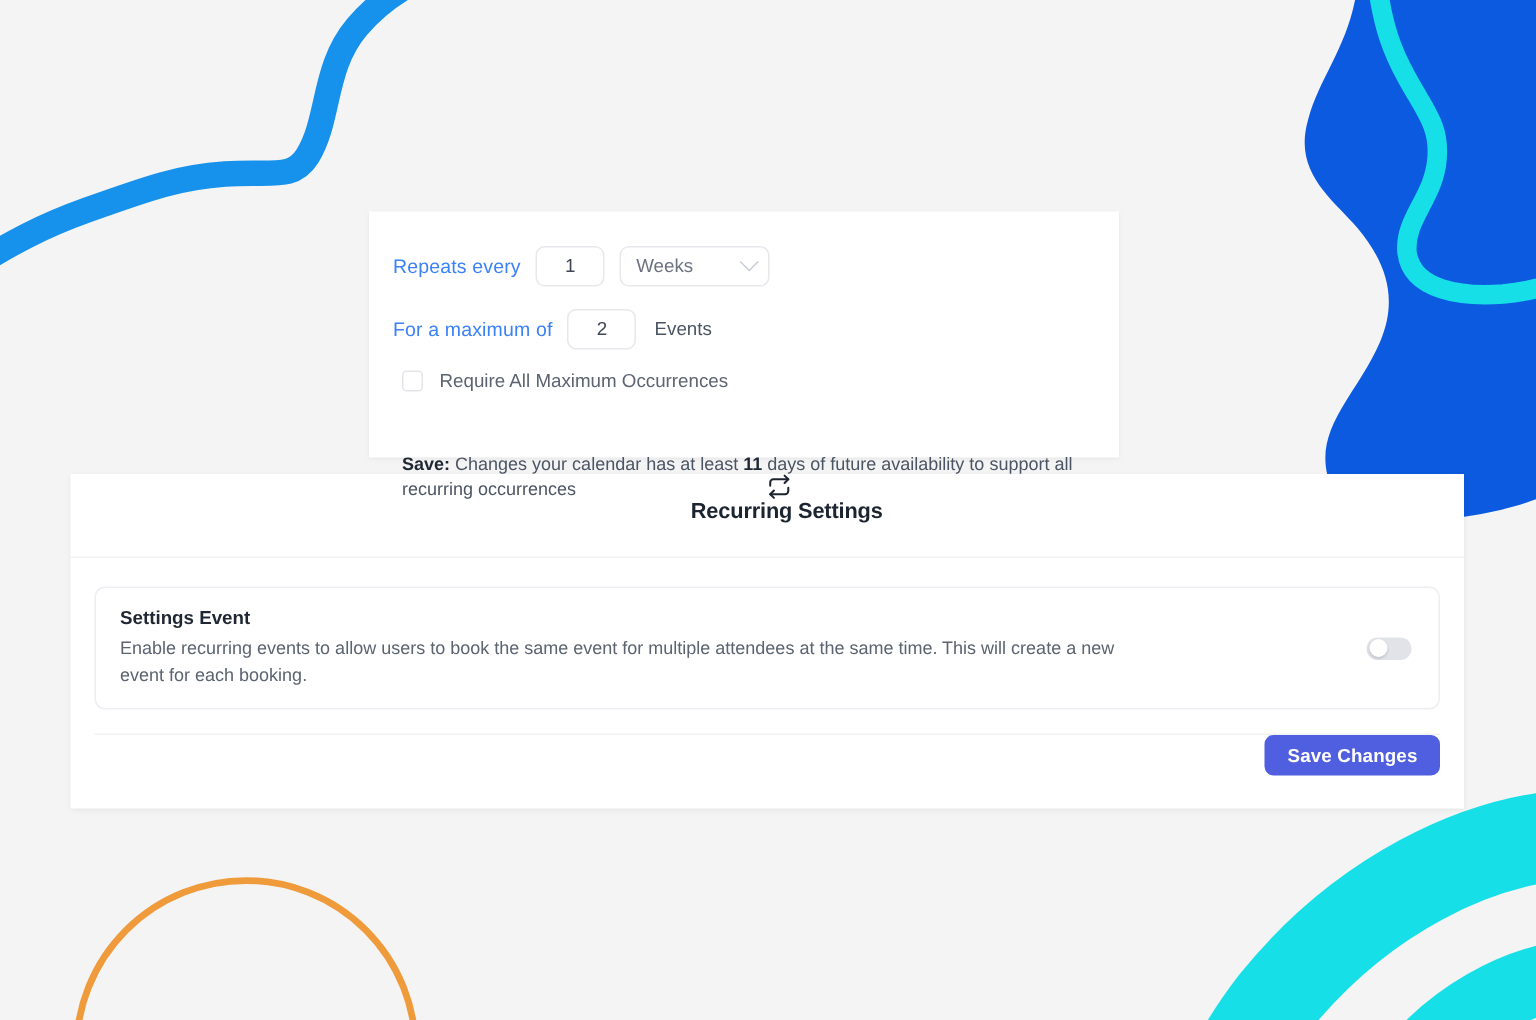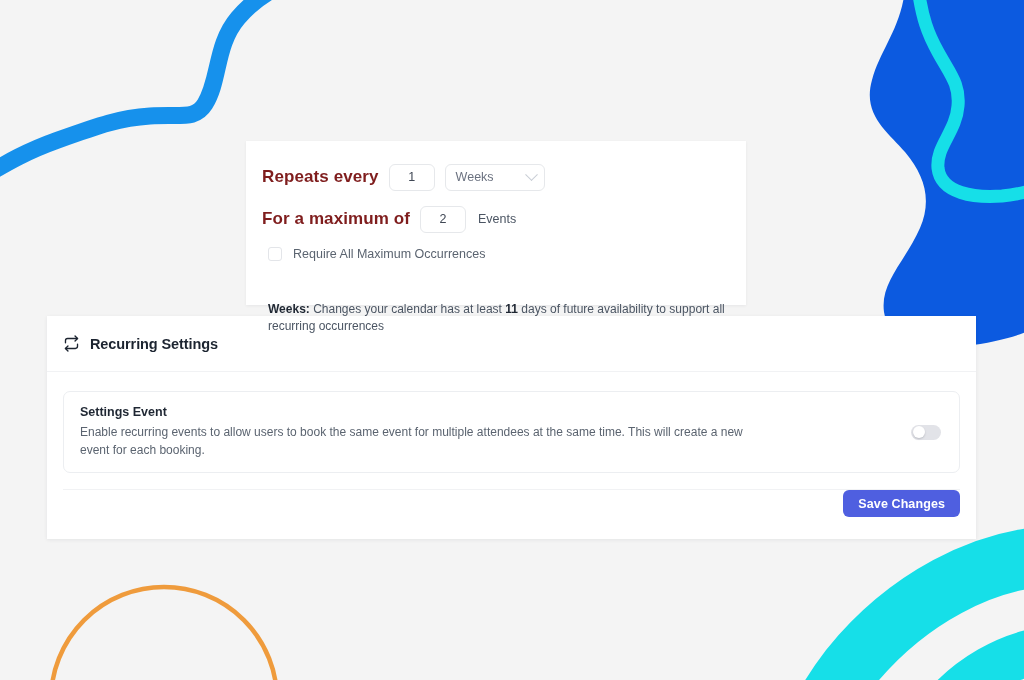--- a/index.html
+++ b/index.html
@@ -40,24 +40,23 @@
   }
 
   .field-row {
     display: flex;
     align-items: center;
     height: 28px;
     margin-bottom: 14px;
   }
 
   .field-label {
-    font-size: 17px;
-    color: #7f1d1d;
+    font-size: 13px;
+    color: #3b82f6;
     letter-spacing: .1px;
-    font-weight: bold;
   }
 
   .num-input {
     width: 46px;
     height: 27px;
     margin-left: 10px;
     border: 1px solid #e6e8eb;
     border-radius: 6px;
     background: #fff;
     font-family: "Liberation Sans", sans-serif;
@@ -141,20 +140,21 @@
     z-index: 4;
     box-shadow: 0 1px 4px rgba(16,24,40,.07);
   }
 
   .panel-head {
     height: 56px;
     display: flex;
     align-items: center;
     padding-left: 16px;
     border-bottom: 1px solid #f1f2f4;
+    flex-direction: column;
   }
 
   .panel-head-title {
     font-size: 14.5px;
     font-weight: 700;
     color: #1c2430;
     margin-left: 10px;
     letter-spacing: -.1px;
   }
 
@@ -279,21 +279,21 @@
 
     <span class="unit-label">Events</span>
   </div>
 
   <div class="check-row">
     <span class="checkbox"></span>
     <span class="check-label">Require All Maximum Occurrences</span>
   </div>
 
   <div class="note">
-    <b>Weeks:</b><span> Changes your calendar has at least </span><b>11</b><span> days of future availability to support all recurring occurrences</span>
+    <b>Save:</b><span> Changes your calendar has at least </span><b>11</b><span> days of future availability to support all recurring occurrences</span>
   </div>
 </div>
 
 <div class="panel">
 
   <div class="panel-head">
     <svg class="repeat-icon" viewBox="0 0 24 24" fill="none" stroke="#1c2430" stroke-width="1.9" stroke-linecap="round" stroke-linejoin="round">
       <polyline points="17 1.5 20.5 5 17 8.5"></polyline>
       <path d="M3.5 11V8a3 3 0 0 1 3-3h14"></path>
       <polyline points="7 22.5 3.5 19 7 15.5"></polyline>

